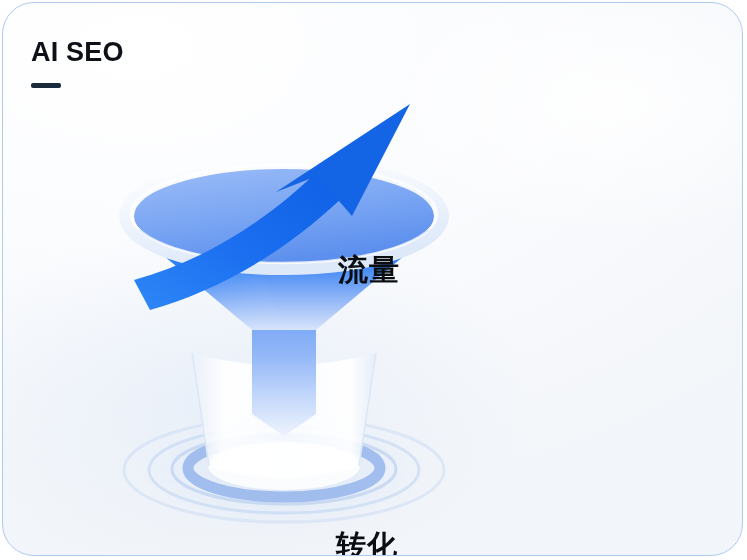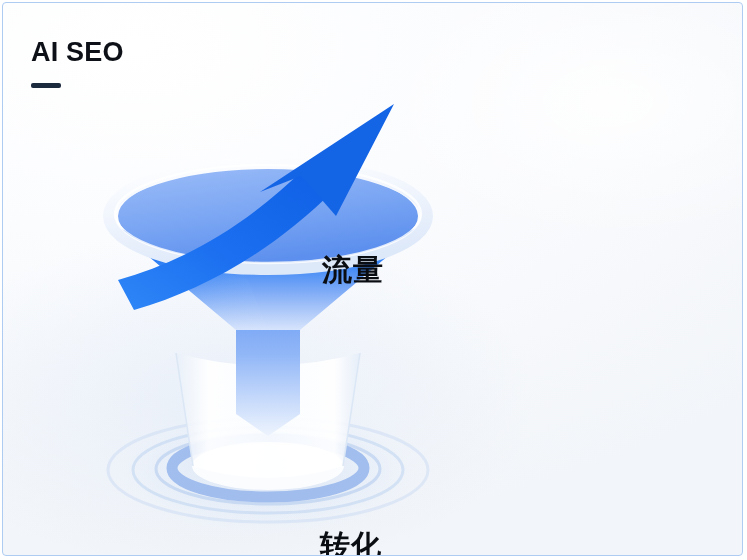--- a/index.html
+++ b/index.html
@@ -16,21 +16,21 @@
   }
 
   
   .card {
     position: absolute;
     left: 2px;
     top: 2px;
     width: 741px;
     height: 554px;
     border: 1.5px solid #aecbf2;
-    border-radius: 4px;
+    border-radius: 32px;
     box-sizing: border-box;
     overflow: hidden;
     background:
       radial-gradient(120% 90% at 18% 8%, #ffffff 0%, #fbfcfe 38%, #f2f5f9 100%),
       linear-gradient(160deg, #fdfefe 0%, #f4f7fb 55%, #eef2f8 100%);
   }
   .bg-wash {
     position: absolute;
     inset: 0;
     background:
@@ -69,21 +69,21 @@
     font-size: 30px;
     font-weight: 700;
     color: #101418;
     letter-spacing: 0.5px;
     white-space: nowrap;
   }
 
   
   .stage {
     position: absolute;
-    left: 95px;
+    left: 111px;
     top: 95px;
     width: 340px;
     height: 450px;
   }
   .stage svg { display: block; width: 340px; height: 450px; }
 
   
   .label {
     position: absolute;
     font-weight: 700;

